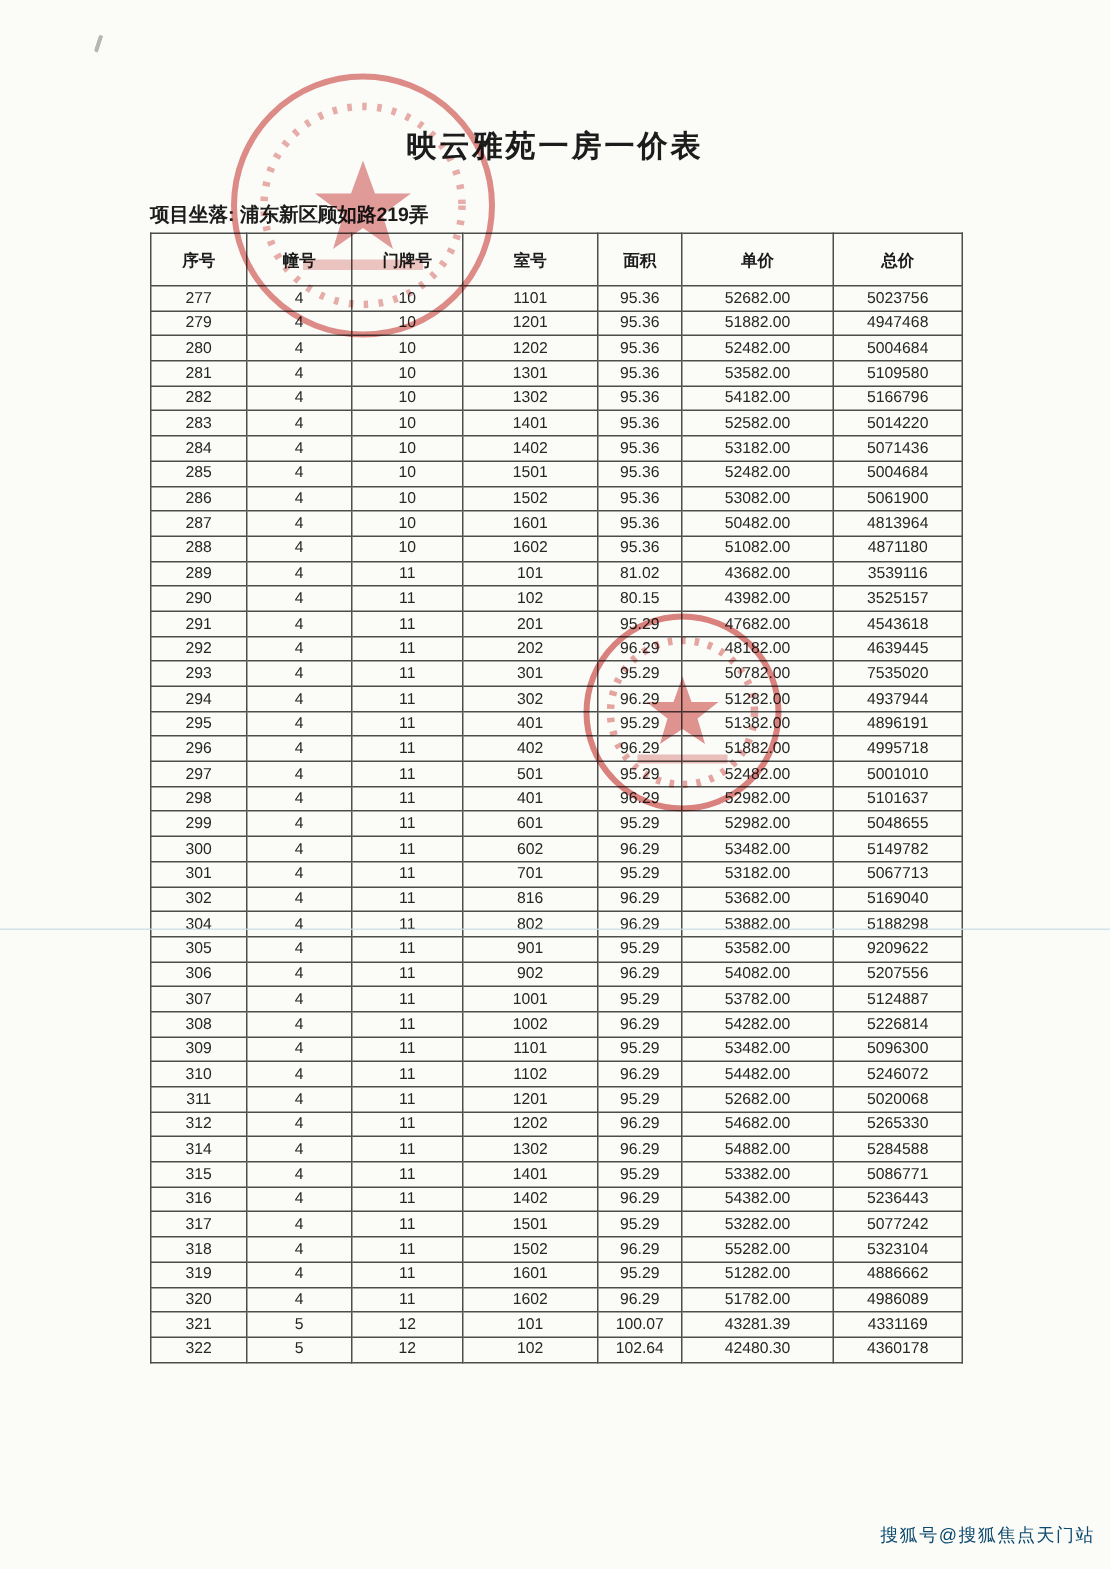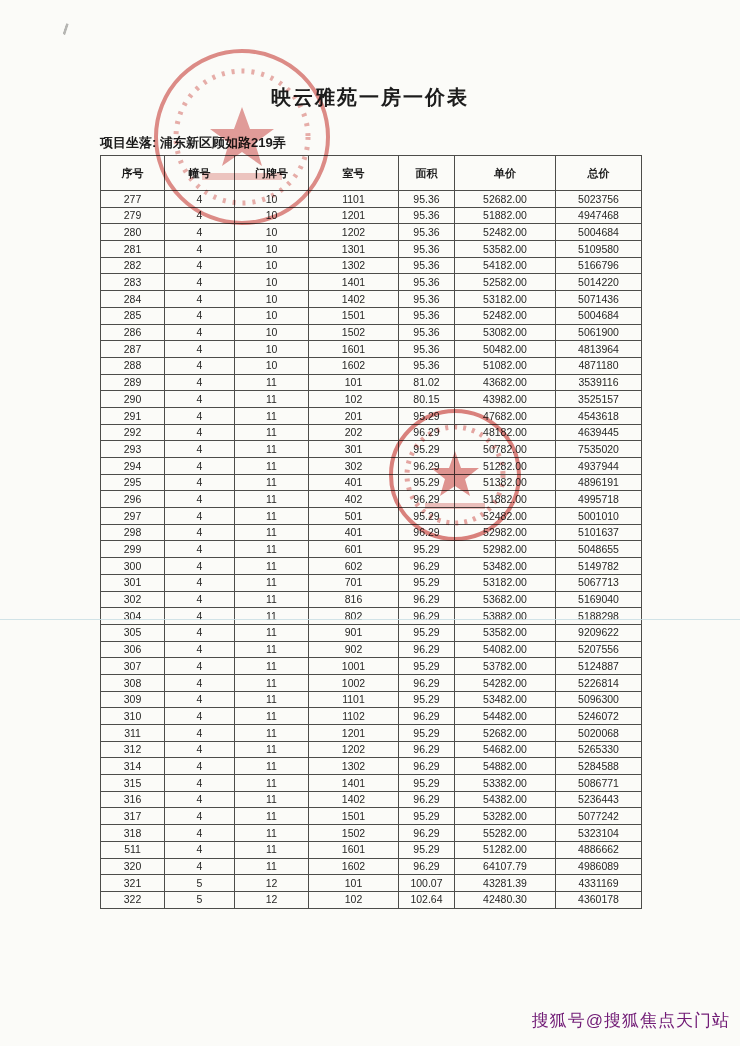--- a/index.html
+++ b/index.html
@@ -104,22 +104,22 @@
     top: 619px;
     width: 100%;
     height: 1px;
     background: #c7dde2;
     opacity: 0.8;
   }
   .doc-footer {
     position: absolute;
     right: 10px;
     bottom: 14px;
-    font-size: 17px;
-    color: #701a75;
+    font-size: 12px;
+    color: #0c4a6e;
     letter-spacing: 1px;
   }
 </style>
 </head>
 <body>
 
 <div class="scan-artifact"></div>
 
 <div class="doc-title">映云雅苑一房一价表</div>
 
@@ -493,35 +493,35 @@
         <tr>
           <td>318</td>
           <td>4</td>
           <td>11</td>
           <td>1502</td>
           <td>96.29</td>
           <td>55282.00</td>
           <td>5323104</td>
         </tr>
         <tr>
-          <td>511</td>
+          <td>319</td>
           <td>4</td>
           <td>11</td>
           <td>1601</td>
           <td>95.29</td>
           <td>51282.00</td>
           <td>4886662</td>
         </tr>
         <tr>
           <td>320</td>
           <td>4</td>
           <td>11</td>
           <td>1602</td>
           <td>96.29</td>
-          <td>64107.79</td>
+          <td>51782.00</td>
           <td>4986089</td>
         </tr>
         <tr>
           <td>321</td>
           <td>5</td>
           <td>12</td>
           <td>101</td>
           <td>100.07</td>
           <td>43281.39</td>
           <td>4331169</td>

